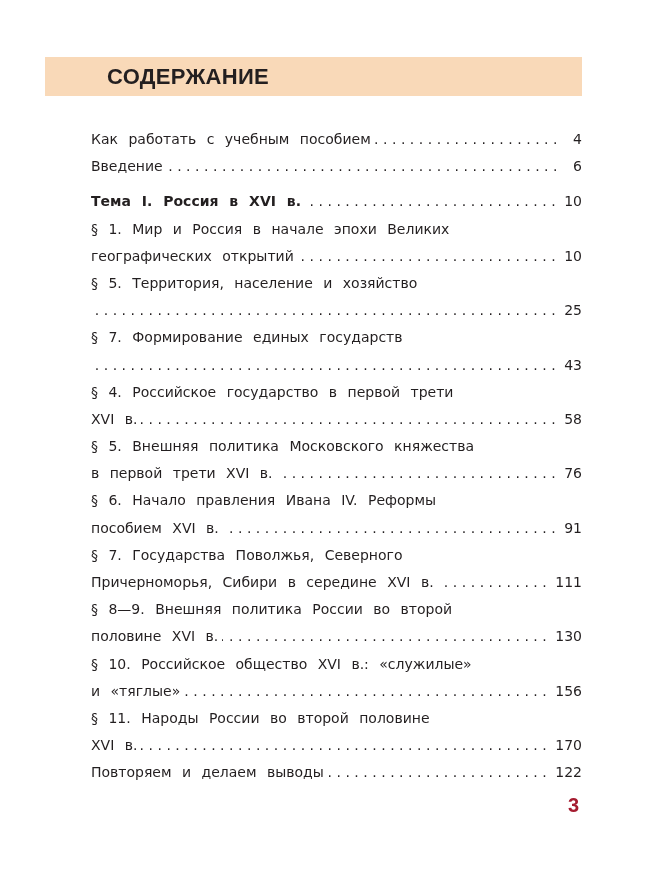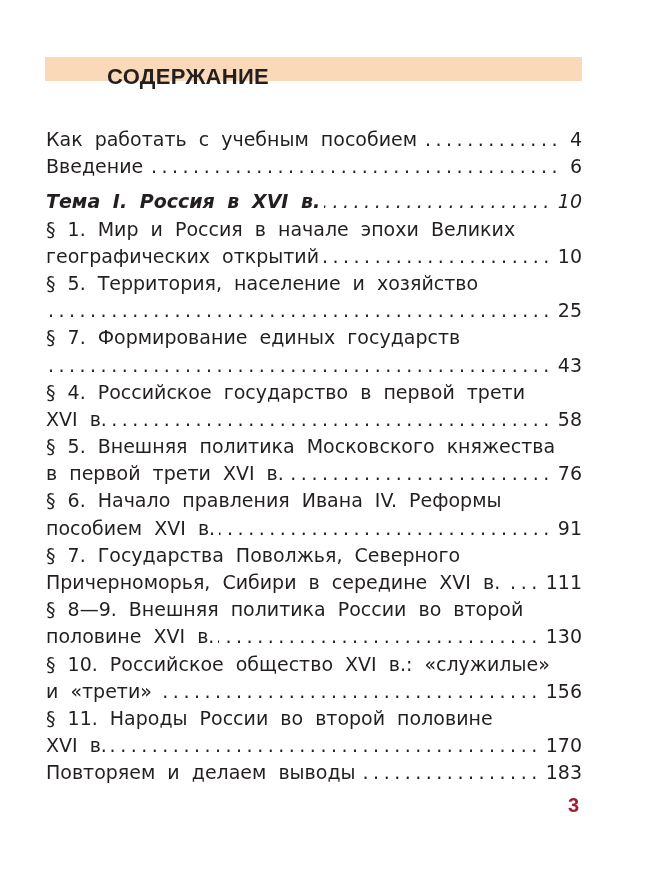--- a/index.html
+++ b/index.html
@@ -2,34 +2,34 @@
 <html><head>
   <meta charset="utf-8">
   <style>
     html, body { margin: 0; padding: 0; }
     body {
       width: 650px; height: 869px; background: #ffffff;
       position: relative; overflow: hidden;
       font-family: "DejaVu Sans", sans-serif; color: #231f20;
     }
     .header-band {
-      position: absolute; left: 45px; top: 57px; width: 537px; height: 24px;
+      position: absolute; left: 45px; top: 57px; width: 537px; height: 39px;
       background: #f9d9b8;
     }
     .header-title {
       position: absolute; left: 62px; top: 7px;
       font-family: "Liberation Sans", sans-serif; font-weight: bold;
       font-size: 22px; letter-spacing: 0.3px; color: #231f20;
     }
     .toc { position: absolute; left: 46px; top: 126px; width: 536px; }
     .row {
       display: flex; align-items: baseline; height: 27.2px; line-height: 27.2px;
-      font-size: 19px; word-spacing: 6px; white-space: nowrap;
+      font-size: 14px; word-spacing: 6px; white-space: nowrap; margin-left: 45px;
     }
-    .row.gap { margin-top: 8px; font-style: italic; }
+    .row.gap { margin-top: 8px; }
     .row.bold { font-weight: bold; }
     .row .text { flex: 0 0 auto; }
     .row .dots {
       flex: 1 1 auto; overflow: hidden; letter-spacing: 4.5px;
       margin: 0 4px; font-weight: normal; text-align: right; direction: rtl;
     }
     .row .page { flex: 0 0 auto; text-align: right; min-width: 16px; font-weight: normal; }
     .row.bold .page { font-weight: normal; }
     .page-number {
       position: absolute; left: 568px; top: 794px;
@@ -148,37 +148,37 @@
       <span class="dots">....................................................................</span>
       <span class="page">130</span>
     </div>
   </div>
 
   <div>
     <div class="row">
         <span class="text">§ 10. Российское общество XVI в.: «служилые»</span>
       </div>
     <div class="row">
-      <span class="text">и «трети»</span>
+      <span class="text">и «тяглые»</span>
       <span class="dots">....................................................................</span>
       <span class="page">156</span>
     </div>
   </div>
 
   <div>
     <div class="row">
         <span class="text">§ 11. Народы России во второй половине</span>
       </div>
     <div class="row">
       <span class="text">XVI в.</span>
       <span class="dots">....................................................................</span>
       <span class="page">170</span>
     </div>
   </div>
 
   <div class="row">
     <span class="text">Повторяем и делаем выводы</span>
     <span class="dots">....................................................................</span>
-    <span class="page">183</span>
+    <span class="page">122</span>
   </div>
 </div>
 
 <div class="page-number">3</div>
 
 </body></html>

